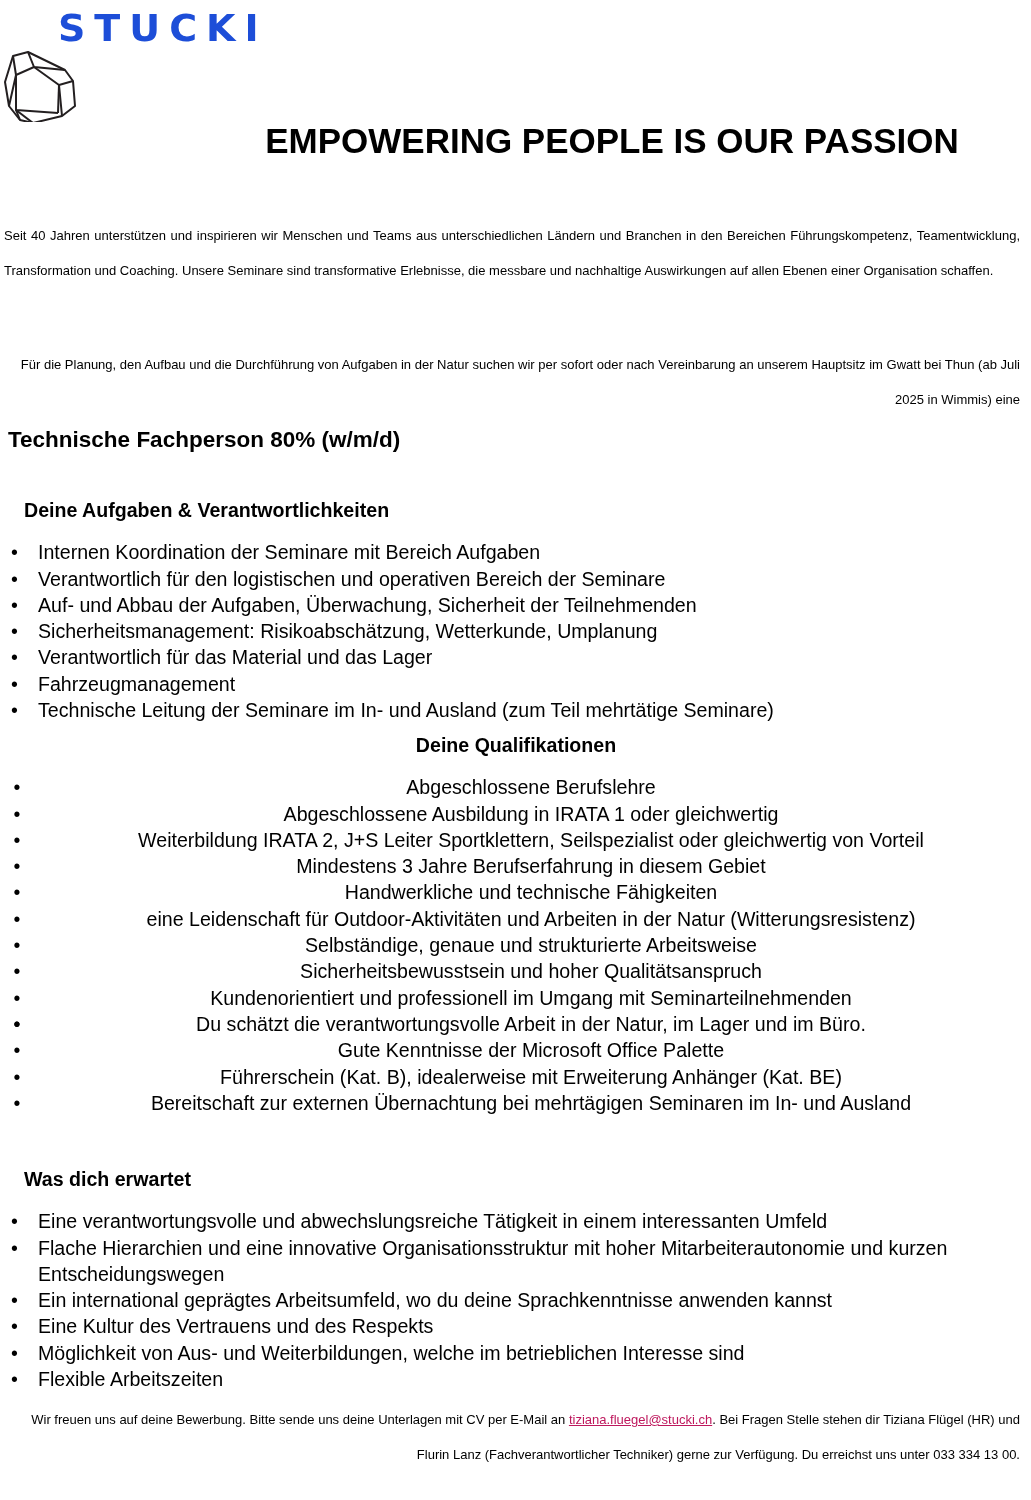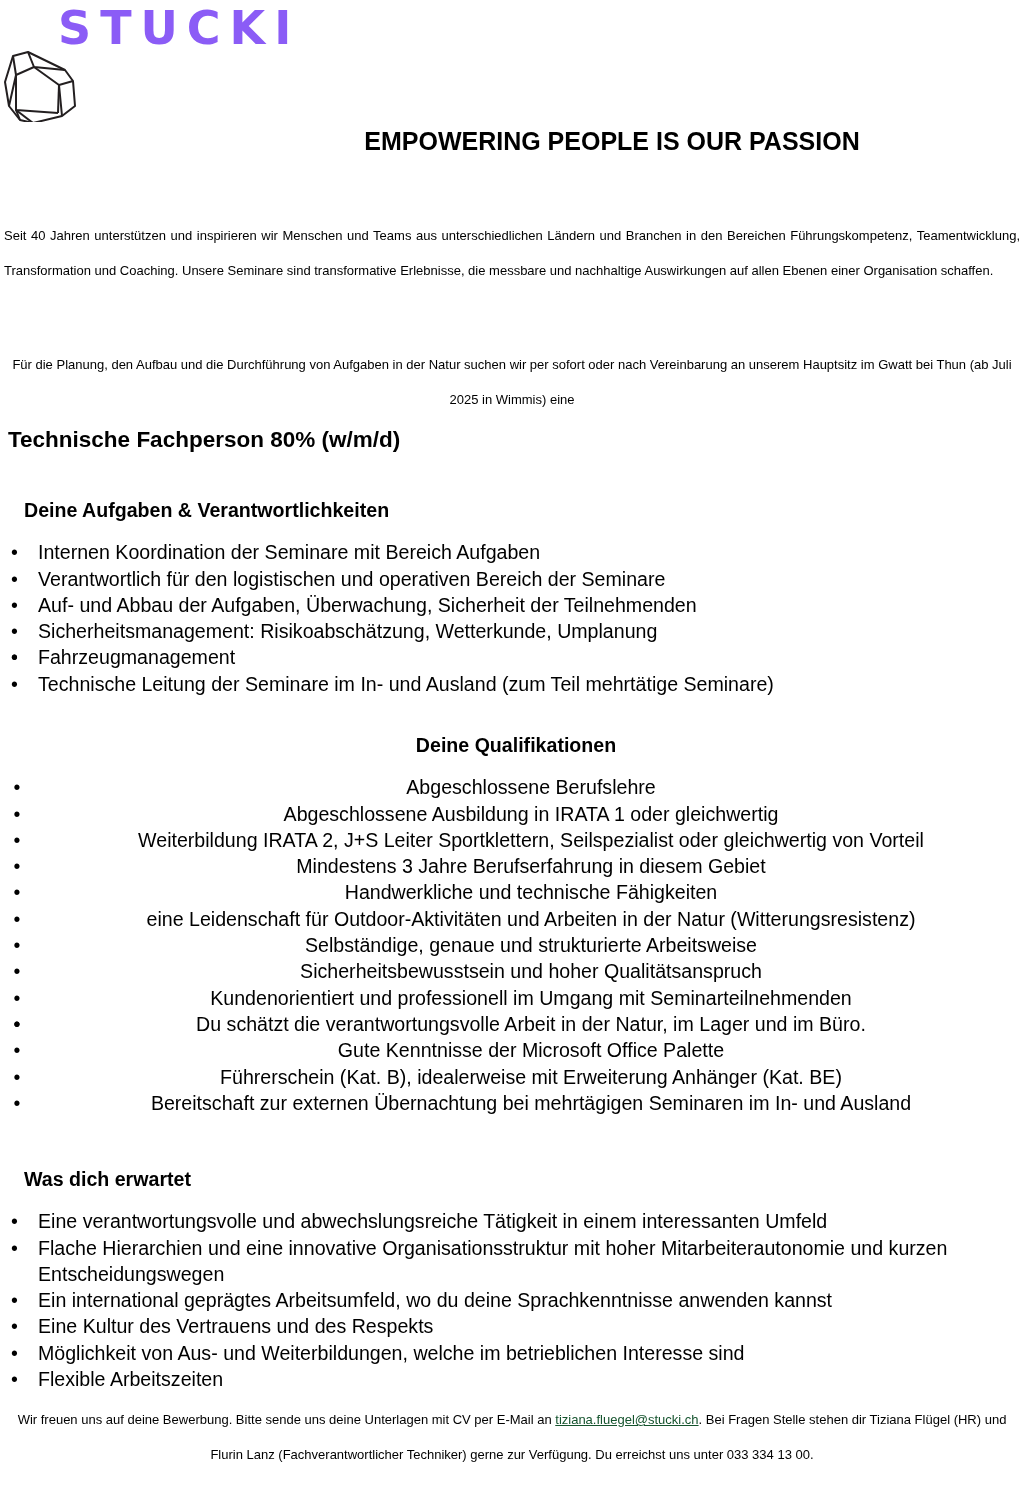--- a/index.html
+++ b/index.html
@@ -3,52 +3,52 @@
 <meta charset="utf-8">
 <style>
   html, body { margin: 0; padding: 0; background: #ffffff; }
   body {
     width: 1031px; height: 1500px; position: relative; overflow: hidden;
     font-family: "Liberation Sans", sans-serif; color: #000000;
   }
   .logo-word {
     position: absolute; left: 58px; top: 6px;
     font-family: "DejaVu Sans", sans-serif; font-weight: 700;
-    font-size: 46px; letter-spacing: 9px; color: #8b5cf6; line-height: 44px;
+    font-size: 38px; letter-spacing: 9px; color: #1d4ed8; line-height: 44px;
   }
   .logo-mark { position: absolute; left: 3px; top: 50px; width: 74px; height: 72px; }
   .headline {
     position: absolute; left: 0; top: 124px; width: 1031px;
     padding-left: 193px; box-sizing: border-box;
-    text-align: center; font-weight: 700; font-size: 25px; line-height: 34px;
+    text-align: center; font-weight: 700; font-size: 35px; line-height: 34px;
   }
   .p {
     position: absolute; left: 4px; width: 1016px;
     font-size: 13px; line-height: 35px; text-align: justify;
   }
-  .p.nojust { text-align: center; }
+  .p.nojust { text-align: right; }
   .job-title {
     position: absolute; left: 8px; top: 425px;
     font-weight: 700; font-size: 22.5px; line-height: 30px;
   }
   .section {
     position: absolute; left: 8px; width: 1016px;
   }
   .section h3 {
     margin: 16px; font-weight: 700; font-size: 19.6px; line-height: 26.3px;
   }
   .section ul { list-style: none; margin: 0; padding: 0; }
   .section li {
     position: relative; padding-left: 30px;
     font-size: 19.6px; line-height: 26.3px;
   }
   .section li .bullet {
     position: absolute; left: 3px; top: 0; width: 12px;
   }
-  .contact a { color: #14532d; }
+  .contact a { color: #be185d; }
 </style>
 </head>
 <body>
 
 <div class="logo-word">STUCKI</div>
 <svg class="logo-mark" viewBox="0 0 74 72" fill="none" stroke="#231f20" stroke-width="2" stroke-linejoin="round">
   <path d="M10 6 L25 2 L62 20 L70 31 L72 56 L59 66 L30 73 L17 70 L6 56 L2 32 Z"></path>
   <path d="M10 6 L13 25 L6 56"></path>
   <path d="M25 2 L31 17 L62 20"></path>
   <path d="M13 25 L31 17"></path>
@@ -67,21 +67,21 @@
 
 <div class="job-title">Technische Fachperson 80% (w/m/d)</div>
 
 <div class="section" style="top:481px;">
   <h3>Deine Aufgaben &amp; Verantwortlichkeiten</h3>
   <ul>
     <li><span class="bullet">•</span><span>Internen Koordination der Seminare mit Bereich Aufgaben</span></li>
     <li><span class="bullet">•</span><span>Verantwortlich für den logistischen und operativen Bereich der Seminare</span></li>
     <li><span class="bullet">•</span><span>Auf- und Abbau der Aufgaben, Überwachung, Sicherheit der Teilnehmenden</span></li>
     <li><span class="bullet">•</span><span>Sicherheitsmanagement: Risikoabschätzung, Wetterkunde, Umplanung</span></li>
-    <li><span class="bullet">•</span></li>
+    <li><span class="bullet">•</span><span>Verantwortlich für das Material und das Lager</span></li>
     <li><span class="bullet">•</span><span>Fahrzeugmanagement</span></li>
     <li><span class="bullet">•</span><span>Technische Leitung der Seminare im In- und Ausland (zum Teil mehrtätige Seminare)</span></li>
   </ul>
 </div>
 
 <div class="section" style="top:716px;text-align:center;">
   <h3>Deine Qualifikationen</h3>
   <ul>
     <li><span class="bullet">•</span><span>Abgeschlossene Berufslehre</span></li>
     <li><span class="bullet">•</span><span>Abgeschlossene Ausbildung in IRATA 1 oder gleichwertig</span></li>

